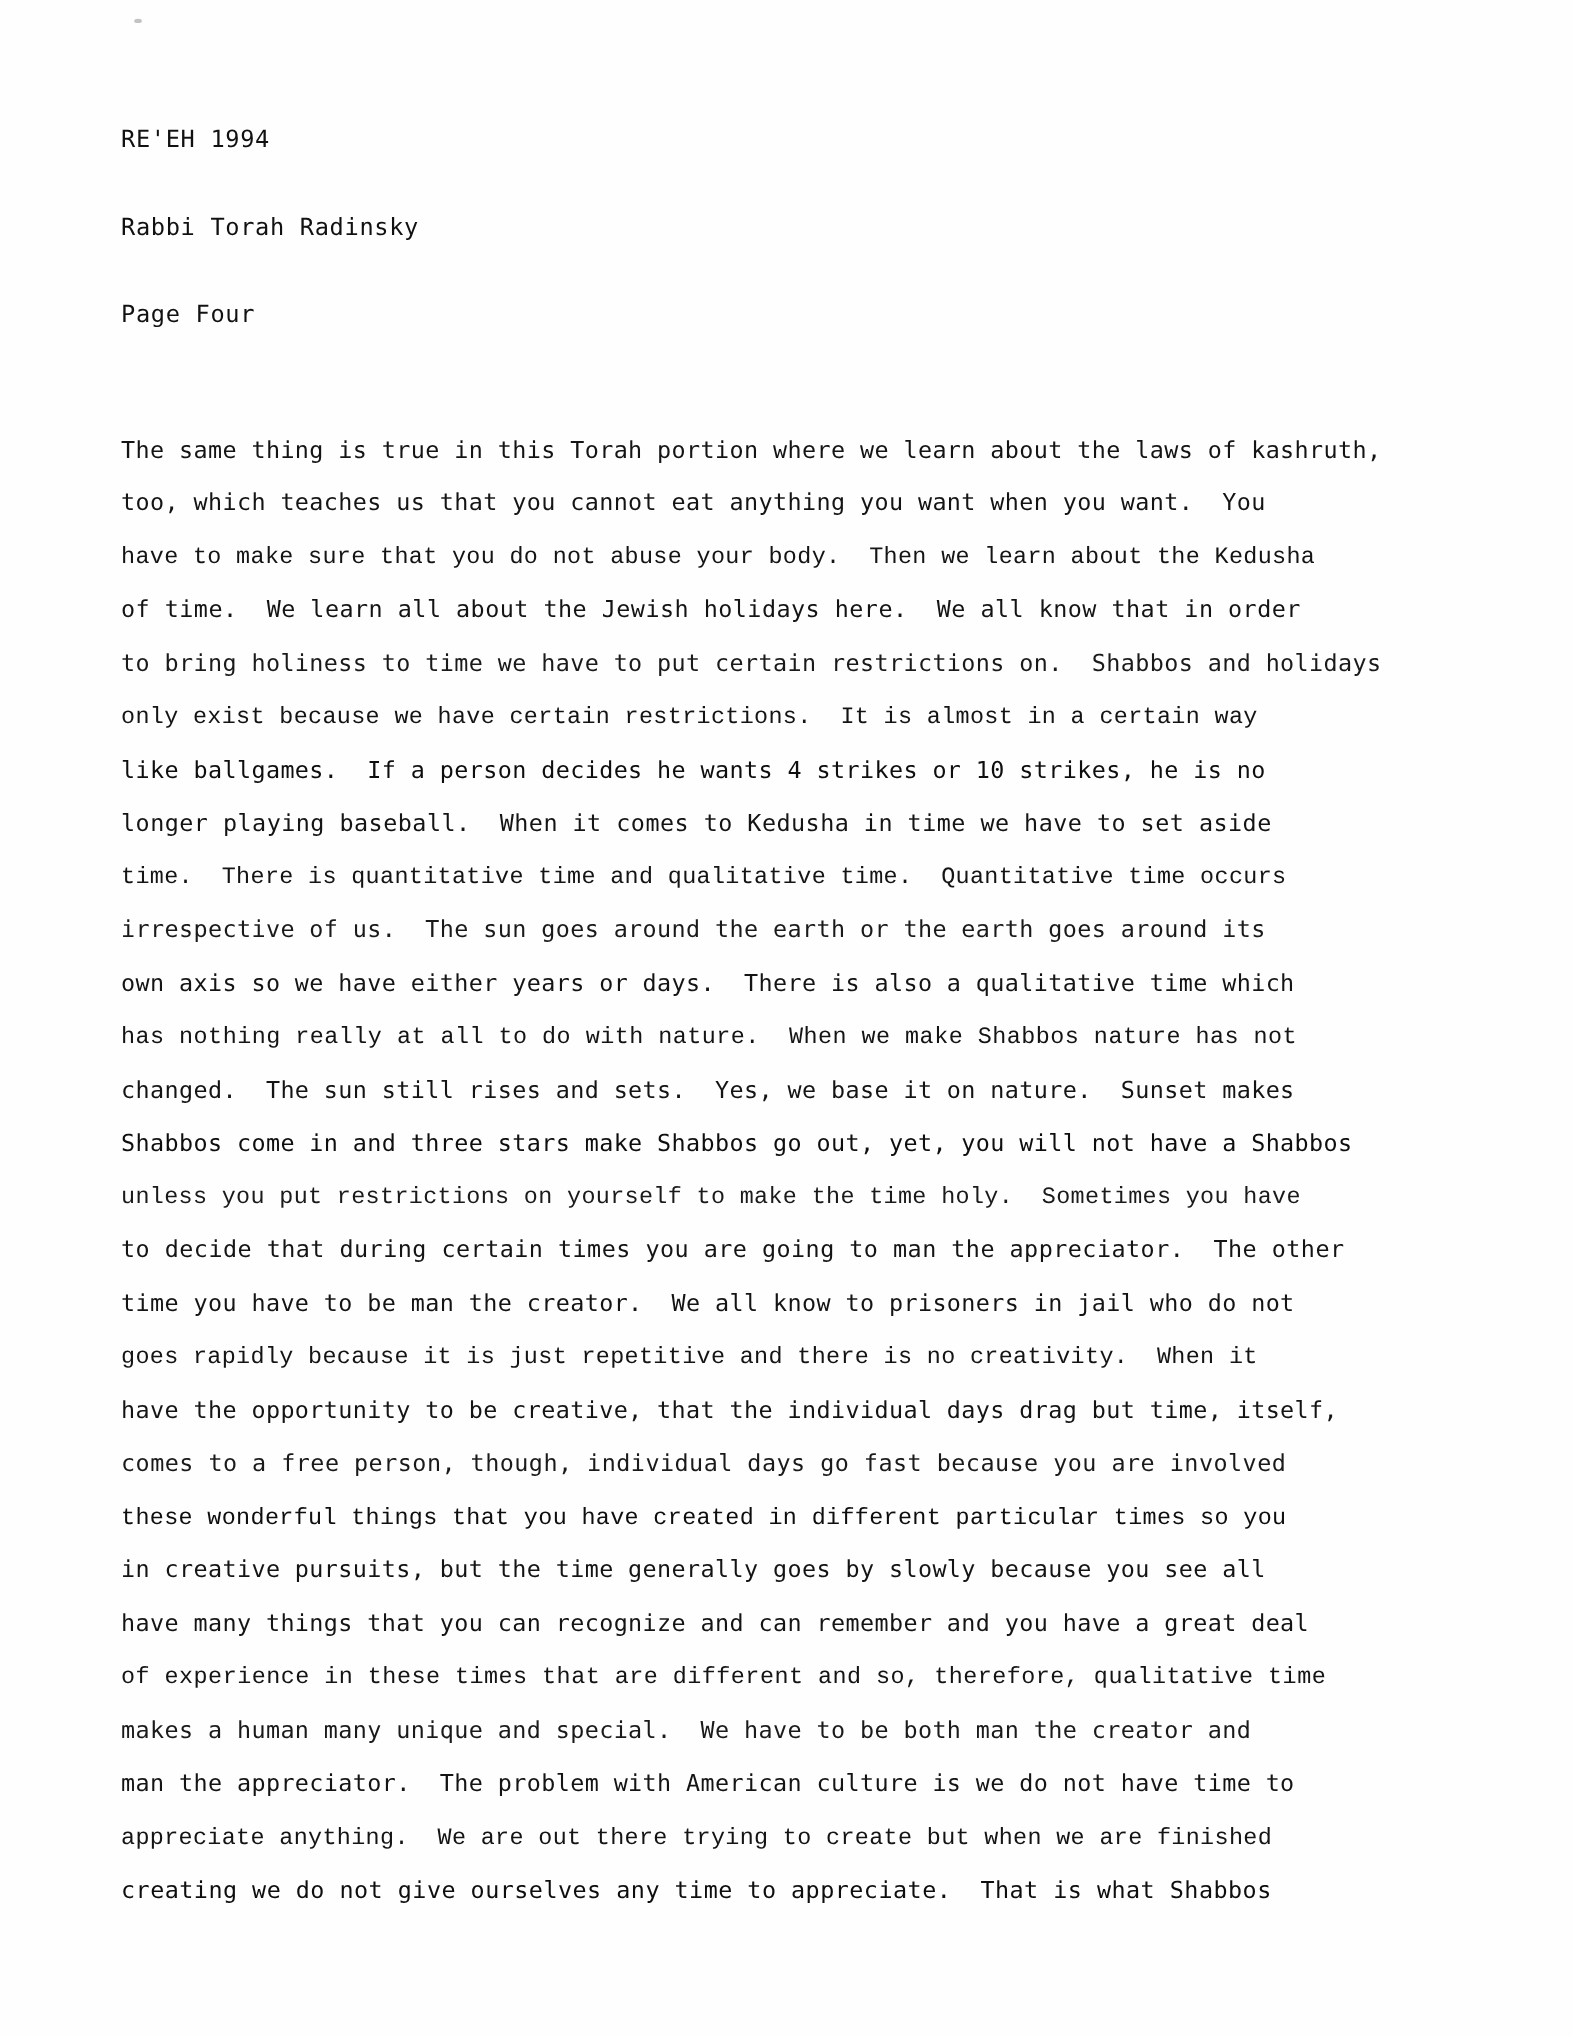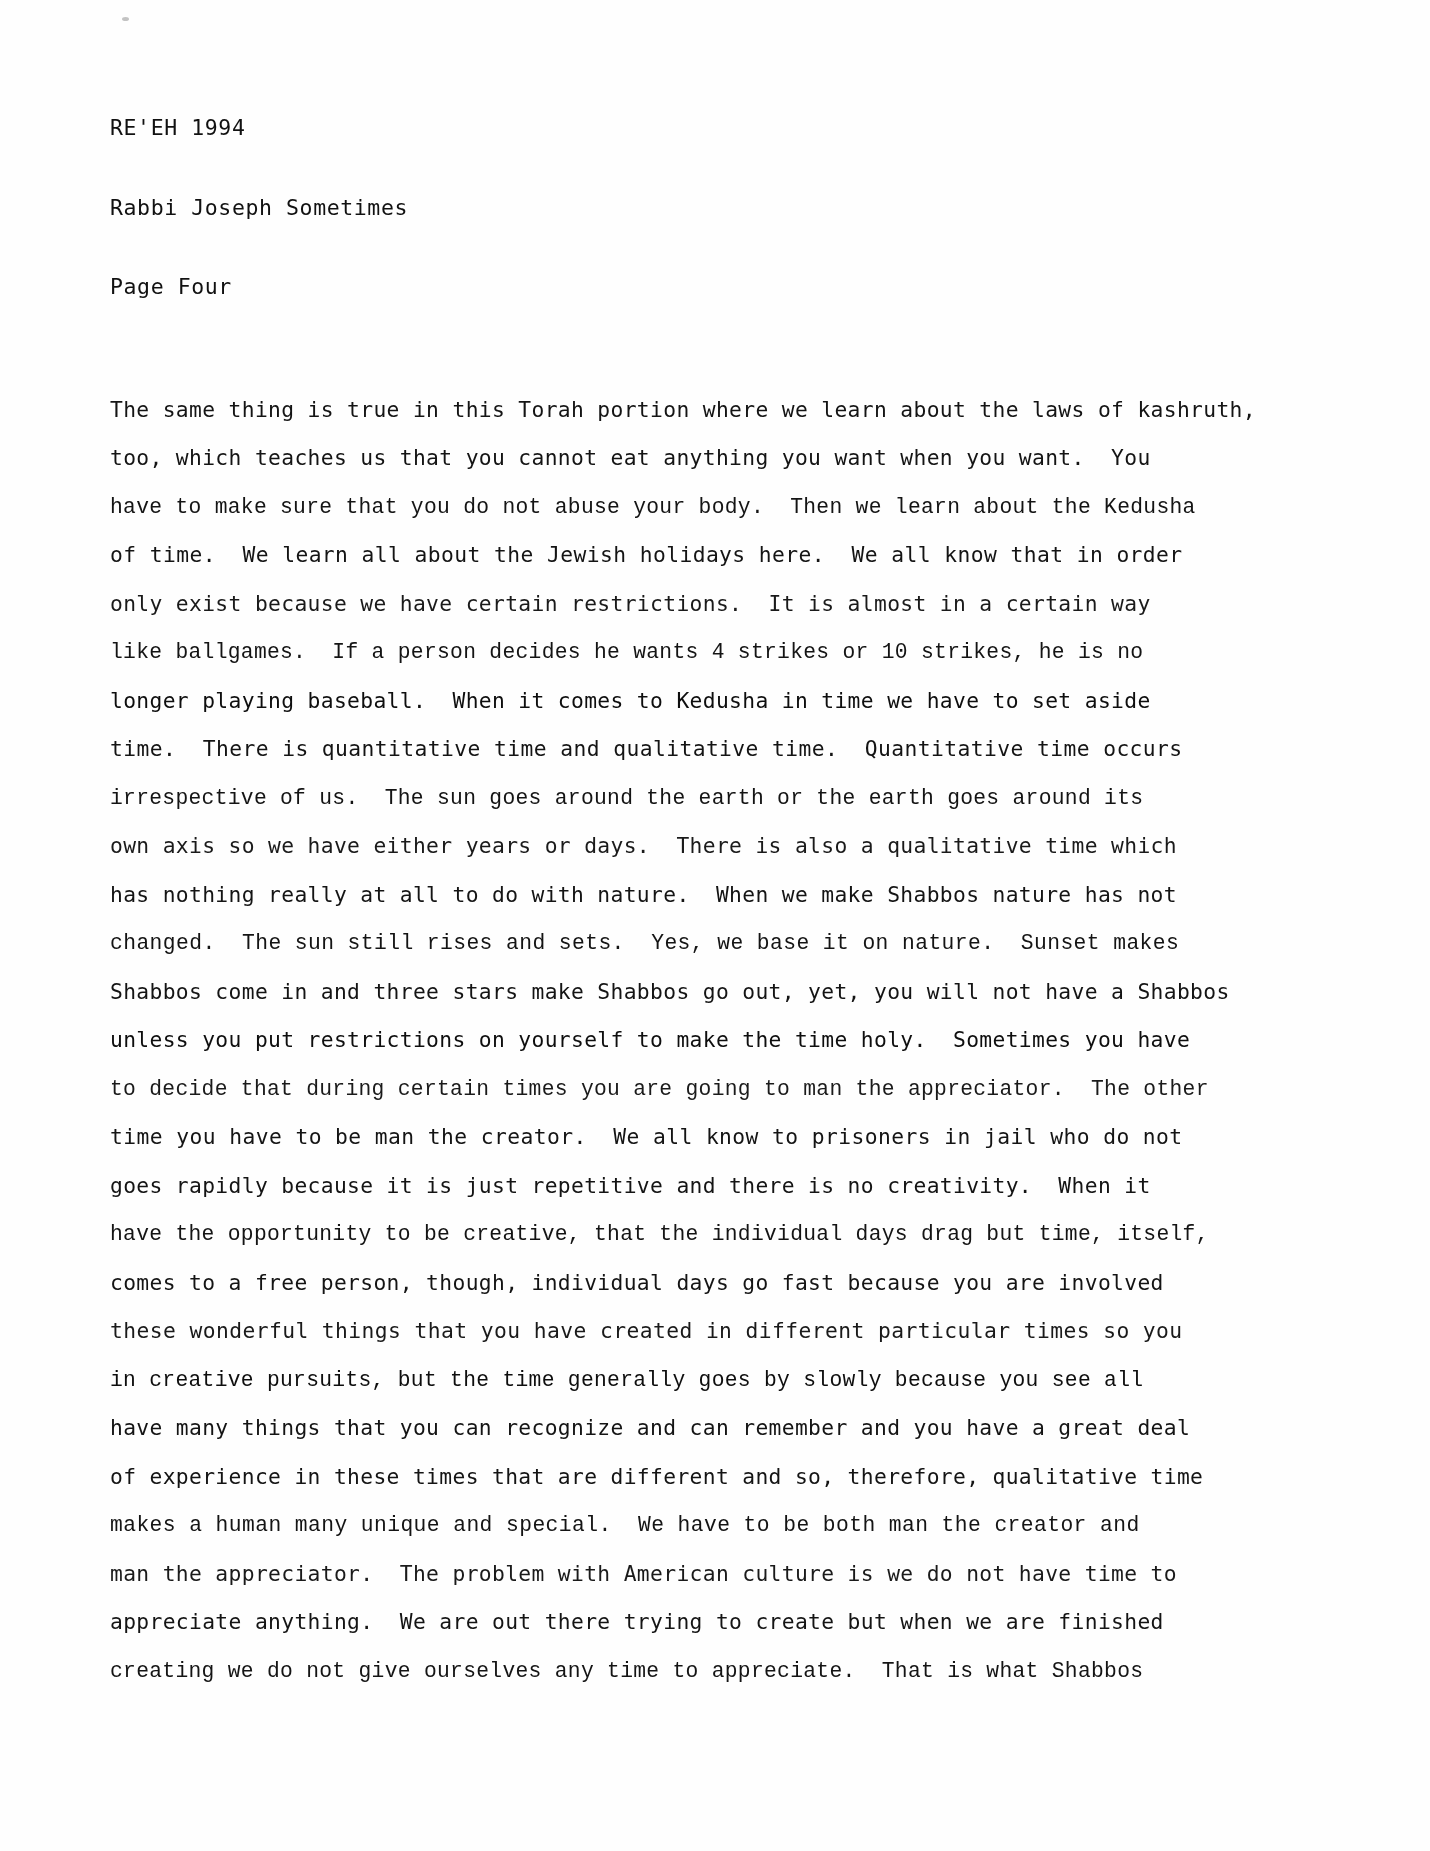--- a/index.html
+++ b/index.html
@@ -65,29 +65,30 @@
 <body>
 
 <div class="page">
 
   <div class="speck"></div>
 
   <div class="content">
 
     <div class="header-block">
       <div class="header-line">RE'EH 1994</div>
-      <div class="header-line">Rabbi Joseph Sometimes</div>
+      <div class="header-line">Rabbi Torah Radinsky</div>
       <div class="header-line">Page Four</div>
     </div>
 
     <div class="body-block">
       <div class="body-line">The same thing is true in this Torah portion where we learn about the laws of kashruth,</div>
       <div class="body-line">too, which teaches us that you cannot eat anything you want when you want.  You</div>
       <div class="body-line">have to make sure that you do not abuse your body.  Then we learn about the Kedusha</div>
       <div class="body-line">of time.  We learn all about the Jewish holidays here.  We all know that in order</div>
+      <div class="body-line">to bring holiness to time we have to put certain restrictions on.  Shabbos and holidays</div>
       <div class="body-line">only exist because we have certain restrictions.  It is almost in a certain way</div>
       <div class="body-line">like ballgames.  If a person decides he wants 4 strikes or 10 strikes, he is no</div>
       <div class="body-line">longer playing baseball.  When it comes to Kedusha in time we have to set aside</div>
       <div class="body-line">time.  There is quantitative time and qualitative time.  Quantitative time occurs</div>
       <div class="body-line">irrespective of us.  The sun goes around the earth or the earth goes around its</div>
       <div class="body-line">own axis so we have either years or days.  There is also a qualitative time which</div>
       <div class="body-line">has nothing really at all to do with nature.  When we make Shabbos nature has not</div>
       <div class="body-line">changed.  The sun still rises and sets.  Yes, we base it on nature.  Sunset makes</div>
       <div class="body-line">Shabbos come in and three stars make Shabbos go out, yet, you will not have a Shabbos</div>
       <div class="body-line">unless you put restrictions on yourself to make the time holy.  Sometimes you have</div>

